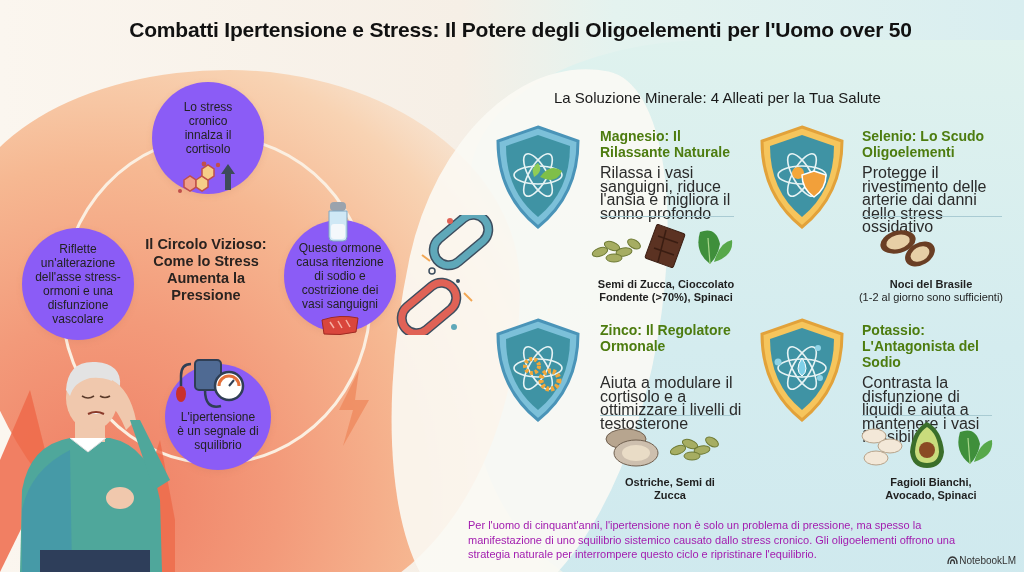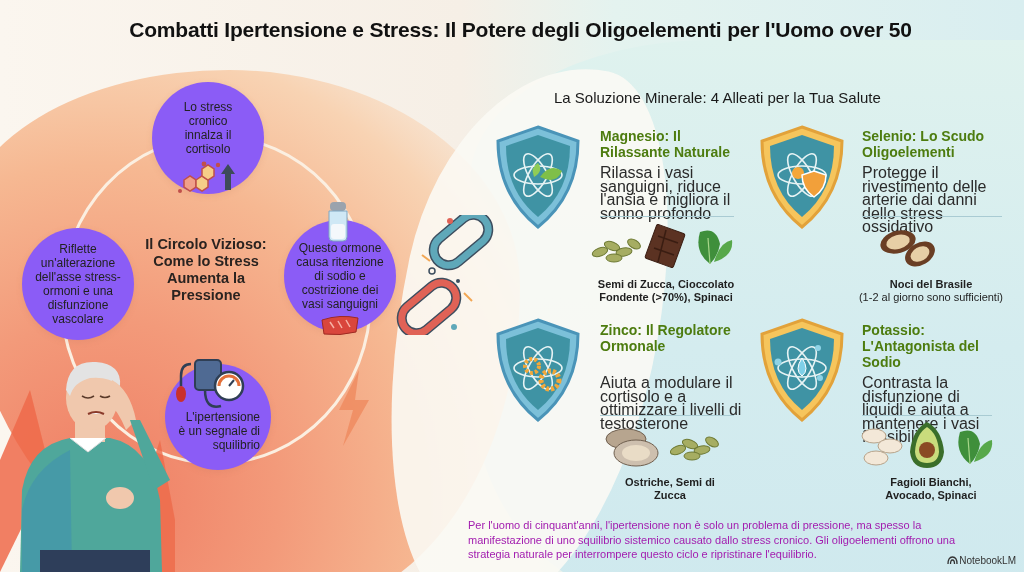--- a/index.html
+++ b/index.html
@@ -16,21 +16,21 @@
     background: linear-gradient(180deg, #dff2ee 0%, #d4ecef 55%, #cfe9ee 100%); border-radius: 40% 0 0 30% / 25% 0 0 40%; }
 
   .title { position: absolute; top: 18px; left: 0; width: 1024px; text-align: center; font-size: 21px; font-weight: 700; letter-spacing: -0.2px; color: #111; padding-left: 17px; }
 
   
   .ring { position: absolute; left: 60px; top: 135px; width: 312px; height: 330px; border: 3px solid #fbefe1; border-radius: 50%; }
   .node { position: absolute; background: #8b5cf6; border-radius: 50%; display: flex; flex-direction: column; align-items: center; justify-content: center; text-align: center; font-size: 12px; line-height: 14px; color: #222; box-shadow: 0 2px 6px rgba(180,110,80,.15); }
   .n-top { left: 152px; top: 82px; width: 112px; height: 112px; justify-content: flex-start; padding-top: 18px; }
   .n-left { left: 22px; top: 228px; width: 112px; height: 112px; }
   .n-right { left: 284px; top: 220px; width: 112px; height: 112px; }
-  .n-bottom { left: 165px; top: 364px; width: 106px; height: 106px; justify-content: flex-end; padding-bottom: 18px; text-align: right; }
+  .n-bottom { left: 165px; top: 364px; width: 106px; height: 106px; justify-content: flex-end; padding-bottom: 18px; }
 
   .circle-title { position: absolute; left: 136px; top: 236px; width: 140px; text-align: center; font-weight: 700; font-size: 14.5px; line-height: 17px; color: #2a2320; }
 
   
   .sol-title { position: absolute; left: 554px; top: 77px; font-size: 15px; font-weight: 400; color: #1a1a1a; margin-top: 12px; }
   .card { position: absolute; }
   .shield { position: absolute; width: 88px; height: 104px; }
   .c-head { position: absolute; font-weight: 700; font-size: 14px; line-height: 16px; color: #4d7c0f; }
   .c-desc { position: absolute; font-size: 16px; line-height: 13.5px; color: #2b2b2b; }
   .c-rule { position: absolute; height: 1px; background: #a9cbd3; }

